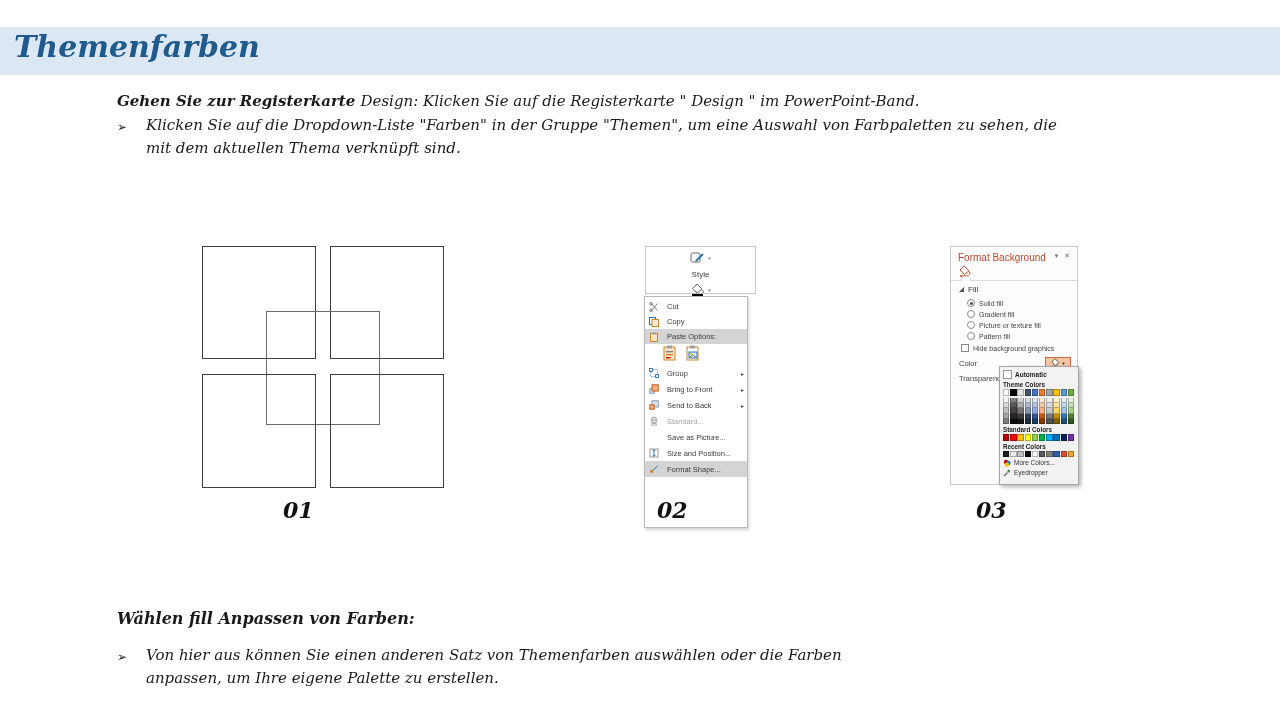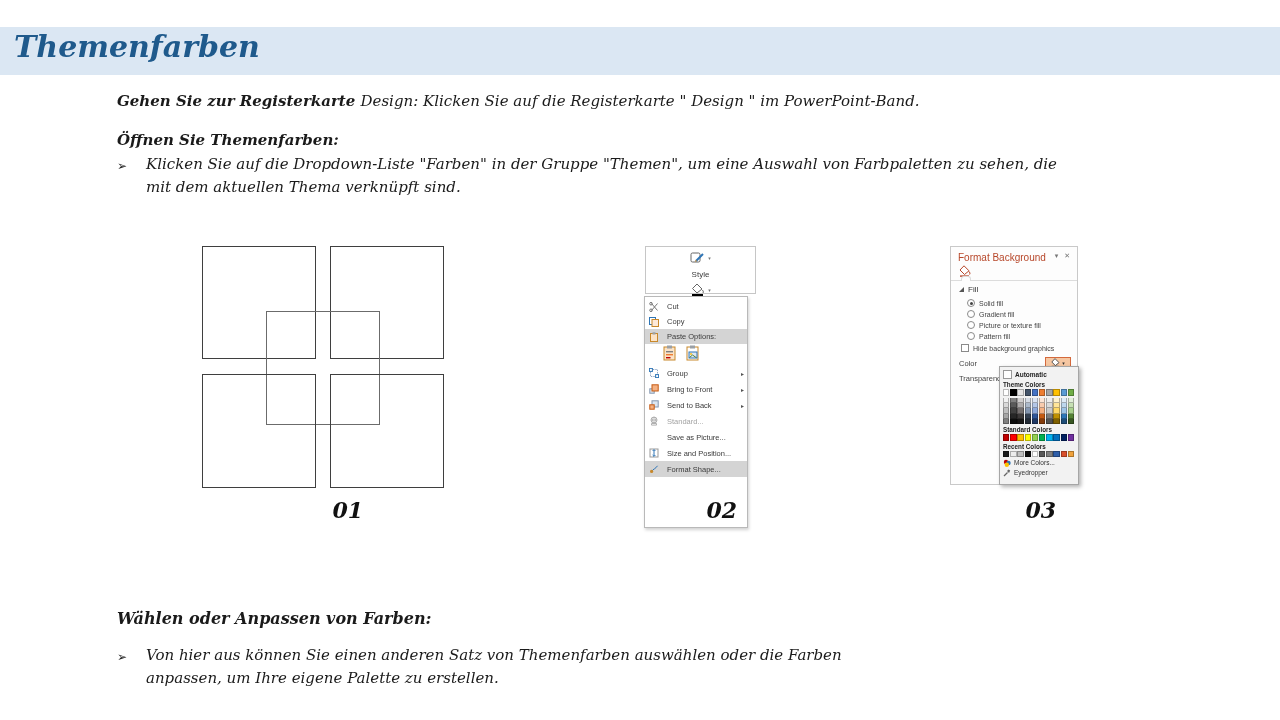--- a/index.html
+++ b/index.html
@@ -9,31 +9,31 @@
     -webkit-font-smoothing:antialiased;
   }
   .script{font-family:"DejaVu Serif",serif;font-style:italic;color:#1a1a1a;}
 
   
   #header-band{position:absolute;left:0;top:27px;width:1280px;height:48px;background:#dbe7f3;}
   #page-title{position:absolute;left:14px;top:2px;font-size:30px;font-weight:bold;color:#1f5a8c;}
 
   
   #text-top{position:absolute;left:117px;top:90px;width:950px;font-size:15px;line-height:23px;}
-  .b{font-weight:bold;margin-top:16px;}
+  .b{font-weight:bold;}
   .bullet-row{display:flex;margin-top:1px;}
   .bullet-marker{width:29px;flex:0 0 29px;font-style:normal;font-size:12px;color:#222;padding-top:2px;}
   .bullet-text{flex:1;}
 
   
   #fig1{position:absolute;left:202px;top:246px;width:240px;height:240px;}
   .sq{position:absolute;border:1px solid #3f3f3f;background:transparent;}
   .sq.center{border-color:#6b6b6b;}
   .fig-label{position:absolute;font-family:"DejaVu Serif",serif;font-style:italic;font-weight:bold;
-    font-size:22px;color:#111;text-align:right;width:80px;}
+    font-size:22px;color:#111;text-align:left;width:80px;}
 
   
   #mini-toolbar{position:absolute;left:645px;top:246px;width:105px;height:42px;background:#fff;
     border:1px solid #c6c6c6;display:flex;justify-content:space-around;align-items:stretch;padding:2px 2px;flex-direction:column;}
   .mtb-btn{display:flex;flex-direction:column;align-items:center;justify-content:space-between;padding:2px 1px;}
   .mtb-ico{display:flex;align-items:flex-start;}
   .mtb-caret{font-size:5px;color:#777;margin-left:2px;margin-top:4px;}
   .mtb-label{font-size:8px;color:#3b3b3b;margin-top:1px;}
 
   #context-menu{position:absolute;left:644px;top:296px;width:104px;height:232px;background:#ffffff;
@@ -91,21 +91,20 @@
 </style>
 </head>
 <body>
 
 <div id="header-band">
   <div id="page-title" class="script">Themenfarben</div>
 </div>
 
 <div id="text-top" class="script">
   <div><span class="b">Gehen Sie zur Registerkarte </span><span>Design: Klicken Sie auf die Registerkarte " Design " im PowerPoint-Band.</span></div>
-  <div class="b">Öffnen Sie Themenfarben:</div>
   <div class="bullet-row">
     <span class="bullet-marker">➢</span>
     <span class="bullet-text">Klicken Sie auf die Dropdown-Liste "Farben" in der Gruppe "Themen", um eine Auswahl von Farbpaletten zu sehen, die mit dem aktuellen Thema verknüpft sind.</span>
   </div>
 </div>
 
 <div id="fig1">
   <div class="sq" style="left:0;top:0;width:112px;height:111px;"></div>
   <div class="sq" style="left:128px;top:0;width:112px;height:111px;"></div>
   <div class="sq center" style="left:64px;top:65px;width:112px;height:112px;"></div>
@@ -443,19 +442,19 @@
         <svg width="8" height="8" viewBox="0 0 8 8">
           <path d="M1 7 L4.5 3.5" stroke="#666" stroke-width="1.2"></path>
           <path d="M4 2 L6 4 L7.2 1.6 L5.6 0.6 Z" fill="#666"></path>
         </svg>
       </span>
     <span>Eyedropper</span>
   </div>
 </div>
 <div class="fig-label" style="left:976px;top:497px;">03</div>
 
-<div id="heading-bottom" class="script">Wählen oder Anpassen von Farben:</div>
+<div id="heading-bottom" class="script">Wählen fill Anpassen von Farben:</div>
 <div id="text-bottom" class="script">
   <div class="bullet-row">
     <span class="bullet-marker">➢</span>
     <span class="bullet-text">Von hier aus können Sie einen anderen Satz von Themenfarben auswählen oder die Farben anpassen, um Ihre eigene Palette zu erstellen.</span>
   </div>
 </div>
 
 </body></html>

